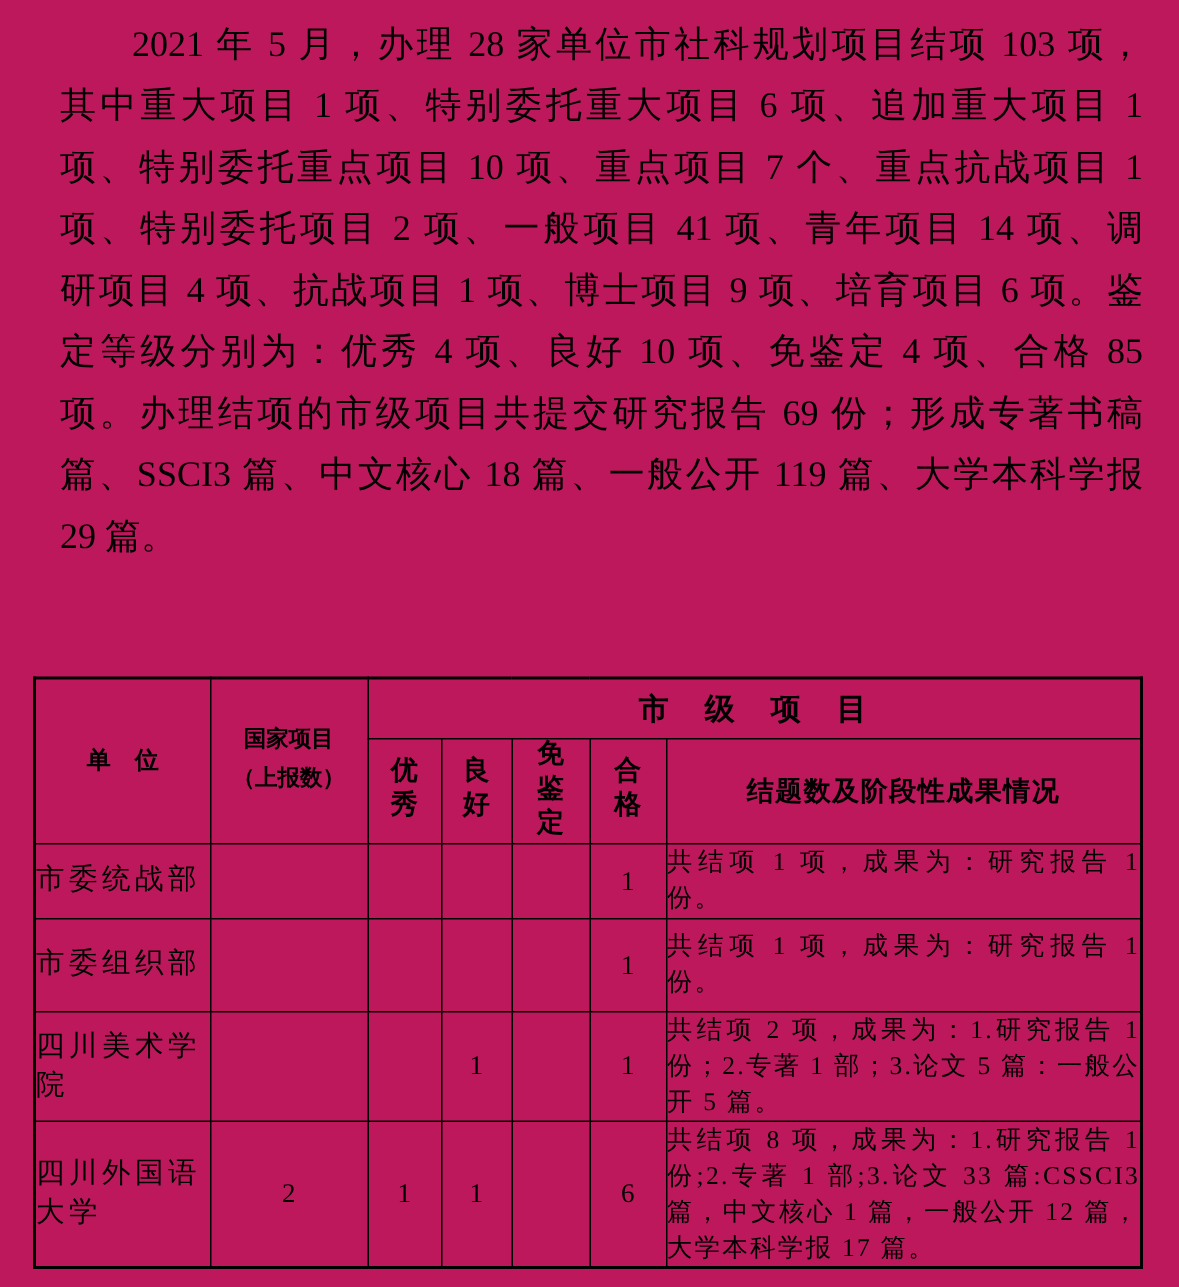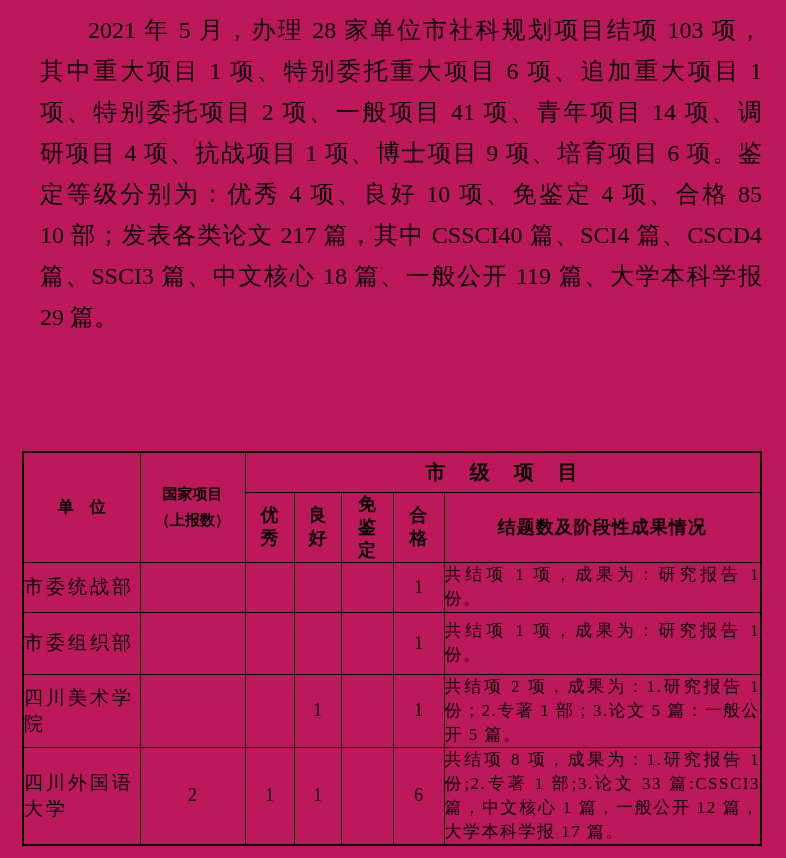--- a/index.html
+++ b/index.html
@@ -46,20 +46,21 @@
   table.results th,
   table.results td {
     border: 1px solid #000000;
     padding: 0;
     overflow: hidden;
   }
   thead th {
     font-weight: bold;
     text-align: center;
     vertical-align: middle;
+    font-family: Liberation Mono, monospace;
   }
   tr.hr1 { height: 40px; }
   tr.hr2 { height: 70px; }
   tr.r1 { height: 50px; }
   tr.r2 { height: 62px; }
   tr.r3 { height: 73px; }
   tr.r4 { height: 97px; }
 
   .th-municipal { font-size: 20px; letter-spacing: 2px; }
   .th-unit      { font-size: 16px; }
@@ -98,24 +99,25 @@
   }
 </style>
 </head>
 <body>
 
 <div class="page">
 
   <div class="paragraph">
     <div class="pline indent">2021 年 5 月，办理 28 家单位市社科规划项目结项 103 项，</div>
     <div class="pline">其中重大项目 1 项、特别委托重大项目 6 项、追加重大项目 1</div>
+    <div class="pline">项、特别委托重点项目 10 项、重点项目 7 个、重点抗战项目 1</div>
     <div class="pline">项、特别委托项目 2 项、一般项目 41 项、青年项目 14 项、调</div>
     <div class="pline">研项目 4 项、抗战项目 1 项、博士项目 9 项、培育项目 6 项。鉴</div>
     <div class="pline">定等级分别为：优秀 4 项、良好 10 项、免鉴定 4 项、合格 85</div>
-    <div class="pline">10 部；发表各类论文 217 篇，其中 CSSCI40 篇、SCI4 篇、CSCD4</div>
+    <div class="pline">项。办理结项的市级项目共提交研究报告 69 份；形成专著书稿</div>
     <div class="pline">篇、SSCI3 篇、中文核心 18 篇、一般公开 119 篇、大学本科学报</div>
     <div class="pline last">29 篇。</div>
   </div>
 
   <table class="results">
     <colgroup>
       <col style="width:117px">
       <col style="width:105px">
       <col style="width:49px">
       <col style="width:47px">

